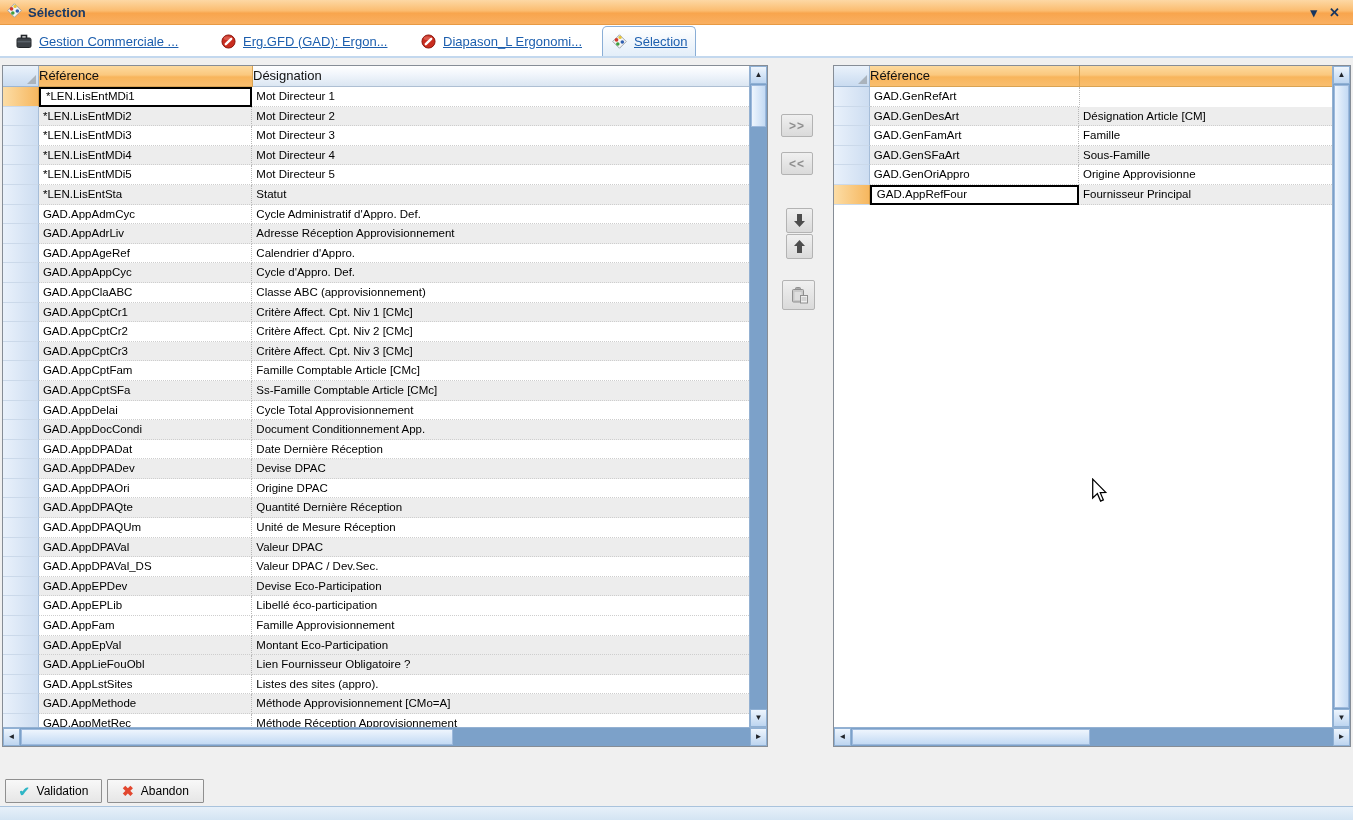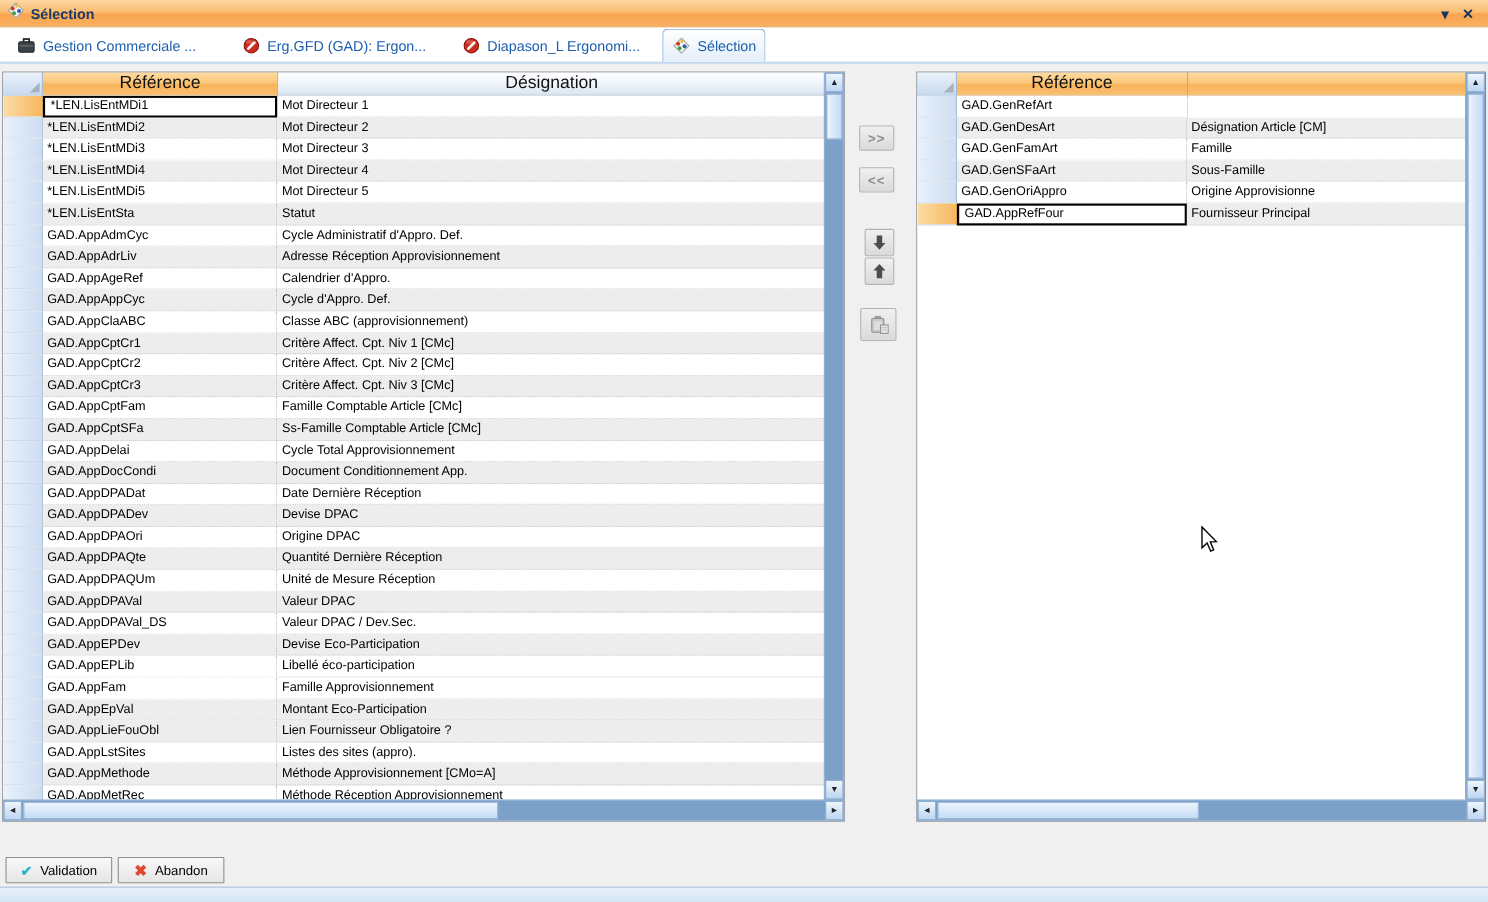--- a/index.html
+++ b/index.html
@@ -12,36 +12,36 @@
     background:linear-gradient(#fdd8a4 0%, #fbbc6f 45%, #f8a54d 55%, #f9b062 100%);
     border-bottom:1px solid #e89a44; display:flex; align-items:center; padding:0 7px; }
   .titlebar .ttl { color:#1b3a66; font-size:13px; font-weight:bold; margin-left:6px; }
   .title-controls { margin-left:auto; display:flex; align-items:center; gap:12px; padding-right:6px; }
   .tc { color:#17355f; font-size:13px; font-weight:bold; cursor:default; line-height:1; }
 
   
   .tabbar { position:absolute; top:25px; left:0; width:1353px; height:33px; background:#ffffff;
     border-bottom:2px solid #c3d8ee; }
   .tab { position:absolute; bottom:1px; height:28px; display:flex; align-items:center; gap:7px;
-    color:#1d5fae; font-size:13px; padding:0 8px; white-space:nowrap; }
+    color:#1d5fae; font-size:13px; padding:0 8px; white-space:nowrap;text-decoration:underline; }
   .tab.active { border:1px solid #8aaed6; border-bottom:none; border-radius:5px 5px 0 0;
     background:linear-gradient(#ffffff, #e3eef9); height:30px; bottom:0; }
   .tab .ticon { display:inline-flex; width:16px; height:16px; align-items:center; justify-content:center; }
 
   
   .grid { position:absolute; top:65px; height:682px; background:#ffffff; border:1px solid #868d96; }
   #left-table  { left:2px;   width:766px; }
   #right-table { left:833px; width:518px; }
 
   .thead { display:flex; height:21px; }
   .corner { width:36px; background:linear-gradient(#eaf2fb,#c9dbf0); border-right:1px solid #9db6d2;
     border-bottom:1px solid #9db6d2; position:relative; }
   .tri { position:absolute; right:2px; bottom:2px; width:0; height:0;
     border-left:9px solid transparent; border-bottom:9px solid #aab3bc; }
-  .hcell { font-size:16px; color:#111; text-align:center; line-height:20px; overflow:hidden; white-space:nowrap; }
+  .hcell { font-size:13px; color:#111; line-height:20px; overflow:hidden; white-space:nowrap; }
   .h-orange { background:linear-gradient(#fdda9e 0%, #fbc87e 45%, #f8b55c 55%, #f9be6e 100%);
     border-right:1px solid #d9a353; border-bottom:1px solid #d9a353; }
   .h-light { background:linear-gradient(#ffffff 0%, #f0f5fb 45%, #dbe6f2 100%);
     border-right:1px solid #aebfd3; border-bottom:1px solid #aebfd3; }
   #left-table  .h-ref { width:214px; } #left-table  .h-des { width:498px; }
   #right-table .h-ref { width:210px; } #right-table .h-des { width:254px; }
 
   .rows { position:absolute; top:21px; left:0; right:18px; bottom:19px; overflow:hidden; background:#fff; }
   .tr { display:flex; height:19.6px; }
   .rowhdr { width:36px; background:linear-gradient(90deg,#e9f1fb,#cdddf1); border-right:1px solid #a6bdd8;

